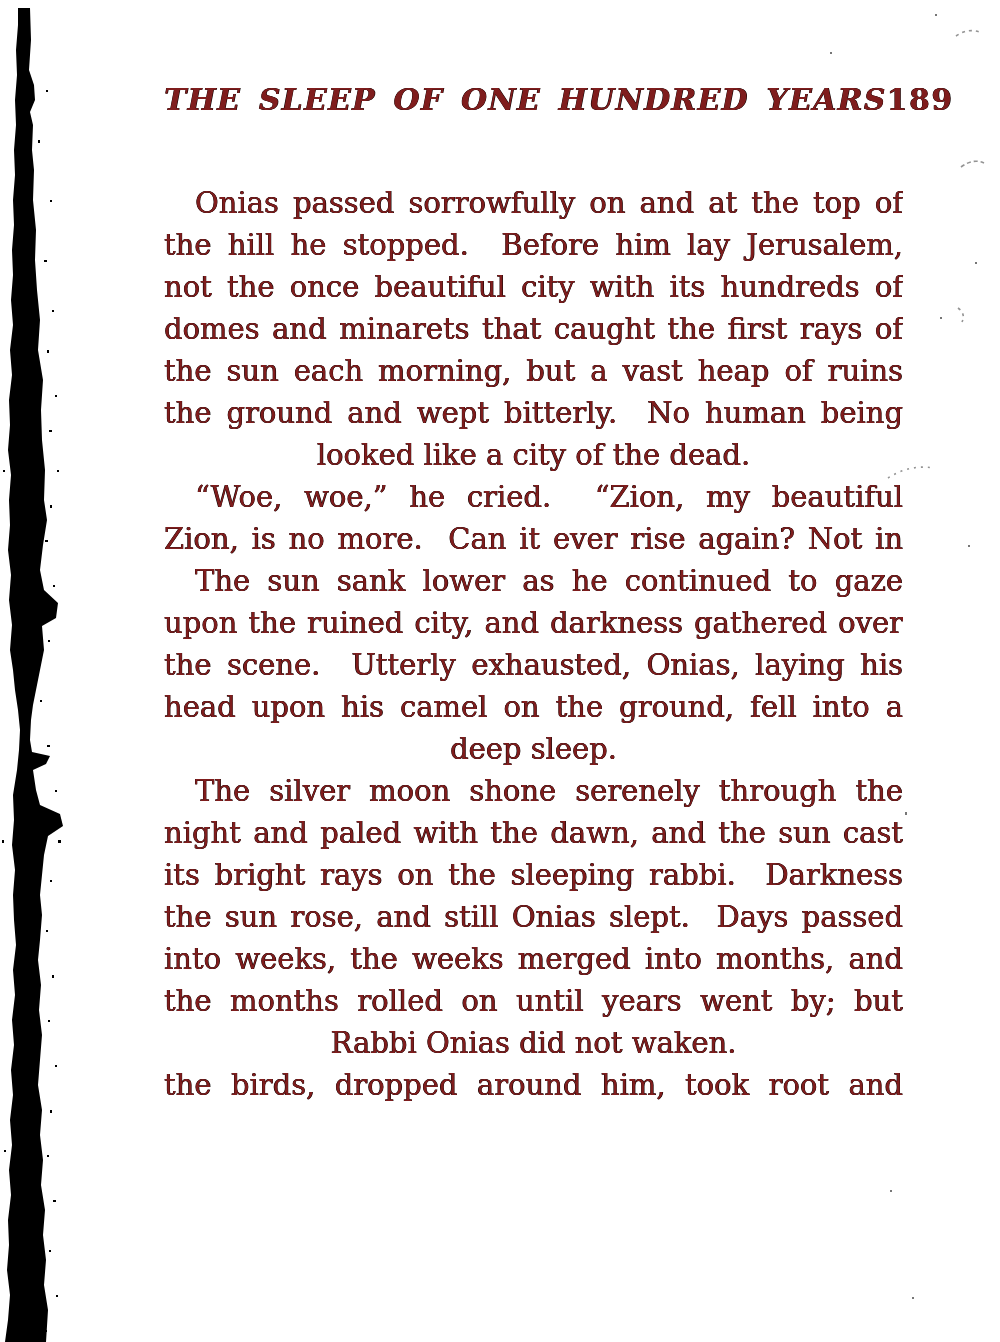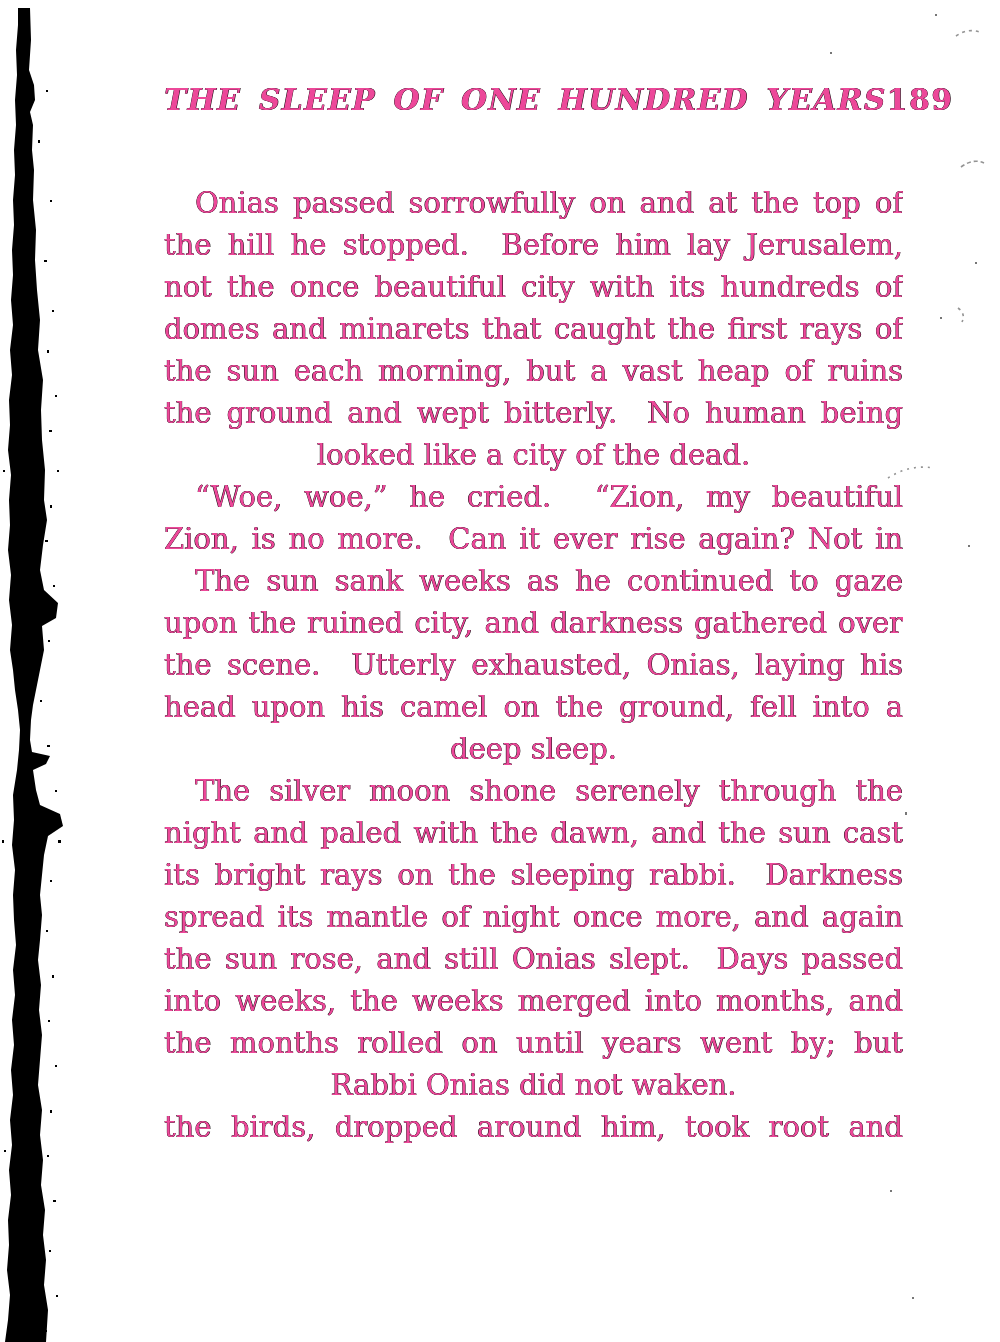--- a/index.html
+++ b/index.html
@@ -1,19 +1,19 @@
 <!DOCTYPE html>
 <html><head>
 <meta charset="utf-8">
 <style>
   html, body { margin: 0; padding: 0; }
   body { width: 1000px; height: 1342px; background: #ffffff; }
   .sheet {
     position: relative; width: 1000px; height: 1342px;
-    background: #ffffff; overflow: hidden; color: #ec4899;
+    background: #ffffff; overflow: hidden; color: #7f1d1d;
     font-family: "DejaVu Serif", "Liberation Serif", serif;
   }
   .binding-svg, .speck-svg {
     position: absolute; left: 0; top: 0; pointer-events: none;
   }
   .running-head {
     position: absolute; left: 164px; top: 82px; width: 739px;
     display: flex; justify-content: space-between; align-items: baseline;
     font-weight: bold; font-size: 30px; white-space: nowrap;
     text-shadow: 0.4px 0 #000, -0.3px 0 #000;
@@ -113,29 +113,28 @@
   <div class="body-text">
     <div class="line in j">Onias passed sorrowfully on and at the top of</div>
     <div class="line j">the hill he stopped.&nbsp; Before him lay Jerusalem,</div>
     <div class="line j">not the once beautiful city with its hundreds of</div>
     <div class="line j">domes and minarets that caught the first rays of</div>
     <div class="line j">the sun each morning, but a vast heap of ruins</div>
     <div class="line j">the ground and wept bitterly.&nbsp; No human being</div>
     <div class="line">looked like a city of the dead.</div>
     <div class="line in j">“Woe, woe,” he cried.&nbsp; “Zion, my beautiful</div>
     <div class="line j">Zion, is no more.&nbsp; Can it ever rise again? Not in</div>
-    <div class="line in j">The sun sank weeks as he continued to gaze</div>
+    <div class="line in j">The sun sank lower as he continued to gaze</div>
     <div class="line j">upon the ruined city, and darkness gathered over</div>
     <div class="line j">the scene.&nbsp; Utterly exhausted, Onias, laying his</div>
     <div class="line j">head upon his camel on the ground, fell into a</div>
     <div class="line">deep sleep.</div>
     <div class="line in j">The silver moon shone serenely through the</div>
     <div class="line j">night and paled with the dawn, and the sun cast</div>
     <div class="line j">its bright rays on the sleeping rabbi.&nbsp; Darkness</div>
-    <div class="line j">spread its mantle of night once more, and again</div>
     <div class="line j">the sun rose, and still Onias slept.&nbsp; Days passed</div>
     <div class="line j">into weeks, the weeks merged into months, and</div>
     <div class="line j">the months rolled on until years went by; but</div>
     <div class="line">Rabbi Onias did not waken.</div>
     <div class="line j">the birds, dropped around him, took root and grew</div>
   </div>
 
 </div>
 
 </body></html>

